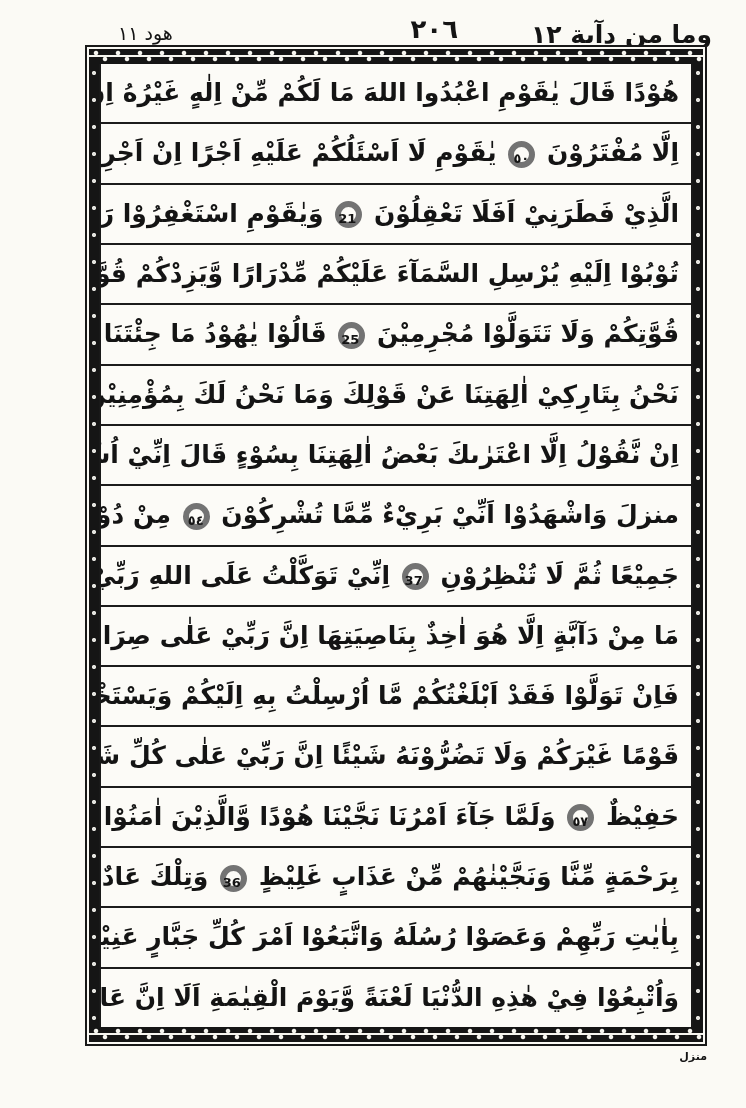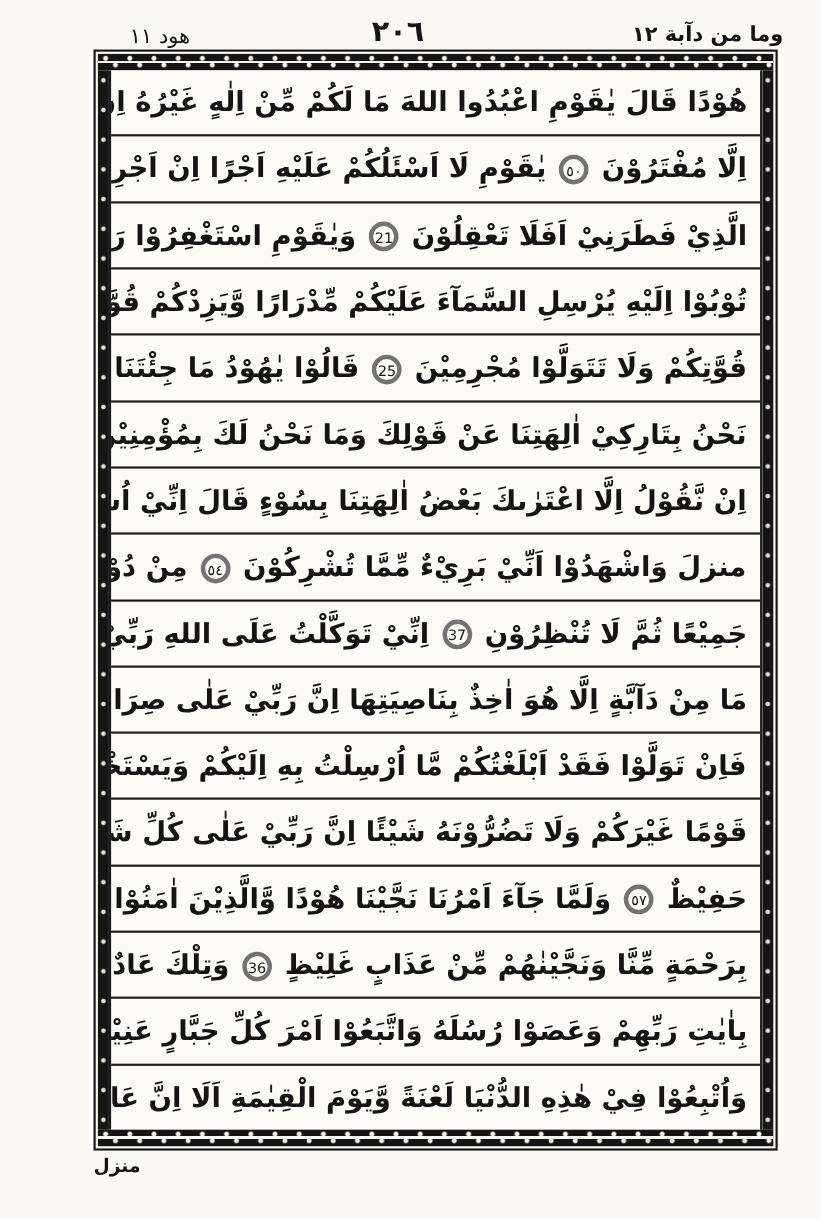--- a/index.html
+++ b/index.html
@@ -9,25 +9,25 @@
     font-family:"DejaVu Sans", sans-serif;
     color:#141414;
     overflow:hidden;
   }
   .page{position:absolute;inset:0;}
 
   
   .hdr{position:absolute;top:14px;left:0;width:746px;height:34px;}
   .hdr-right{
     position:absolute;right:34px;top:6px;
-    font-size:19px;font-weight:bold;direction:rtl;white-space:nowrap;
+    font-size:25px;font-weight:bold;direction:rtl;white-space:nowrap;
   }
   .hdr-center{
     position:absolute;left:338px;top:0;width:120px;
-    text-align:left;font-size:26px;font-weight:bold;letter-spacing:2px;
+    text-align:right;font-size:26px;font-weight:bold;letter-spacing:2px;
   }
   .hdr-left{
     position:absolute;left:118px;top:8px;
     font-size:19px;font-weight:normal;direction:rtl;white-space:nowrap;
   }
 
   
   .frame{
     position:absolute;left:85px;top:45px;width:622px;height:1001px;
     box-sizing:border-box;border:2px solid #191919;padding:2px;
@@ -59,31 +59,31 @@
     border-bottom:2px solid #1c1c1c;
     direction:rtl;text-align:justify;text-align-last:justify;
     font-size:25px;font-weight:bold;line-height:58px;
     padding:0 12px;white-space:nowrap;
   }
   .row:last-child{border-bottom:none;}
   .seg:empty{display:none;}
   .aya{
     display:inline-block;box-sizing:border-box;
     width:27px;height:27px;line-height:23px;
-    border:4px solid #737373;border-radius:50%;
+    border:6px solid #737373;border-radius:50%;
     text-align:left;text-align-last:center;
-    font-size:13px;font-weight:normal;vertical-align:middle;
+    font-size:13px;font-weight:bold;vertical-align:middle;
     margin:0 3px;white-space:nowrap;
   }
   .aya:empty{display:none;}
 
   
   .catchword{
     position:absolute;left:85px;top:1050px;width:622px;
-    text-align:left;font-size:17px;font-weight:bold;direction:rtl;
+    text-align:right;font-size:11px;font-weight:bold;direction:rtl;
   }
 </style>
 </head>
 <body>
 
 <div class="page">
 
   <div class="hdr">
     <div class="hdr-right">وما من دآبة ١٢</div>
     <div class="hdr-center">٢٠٦</div>

